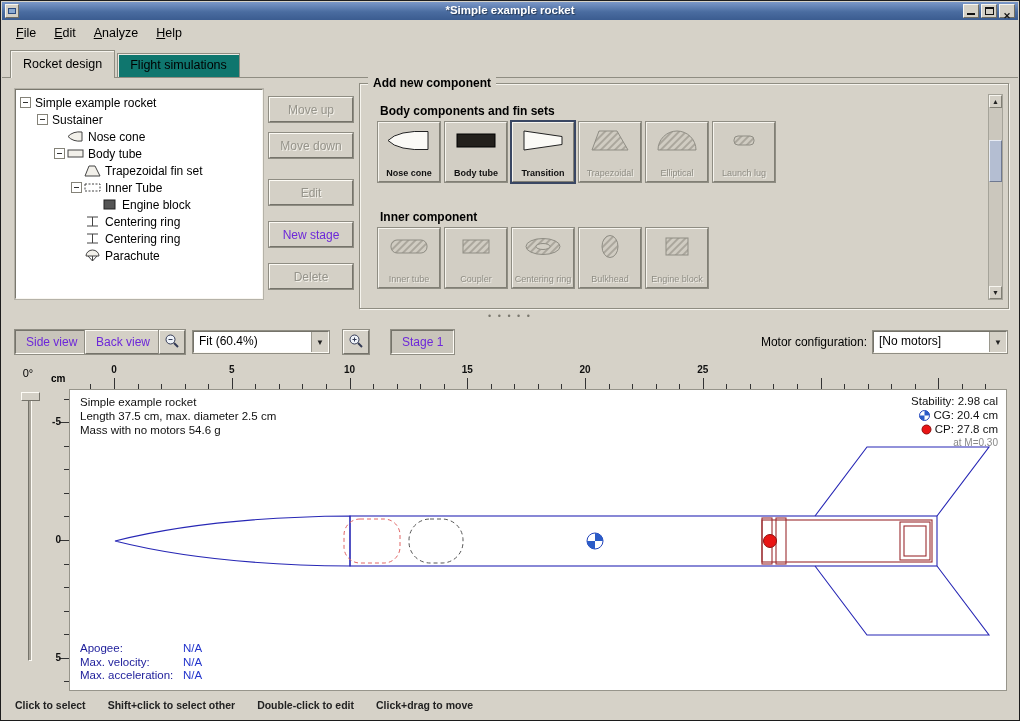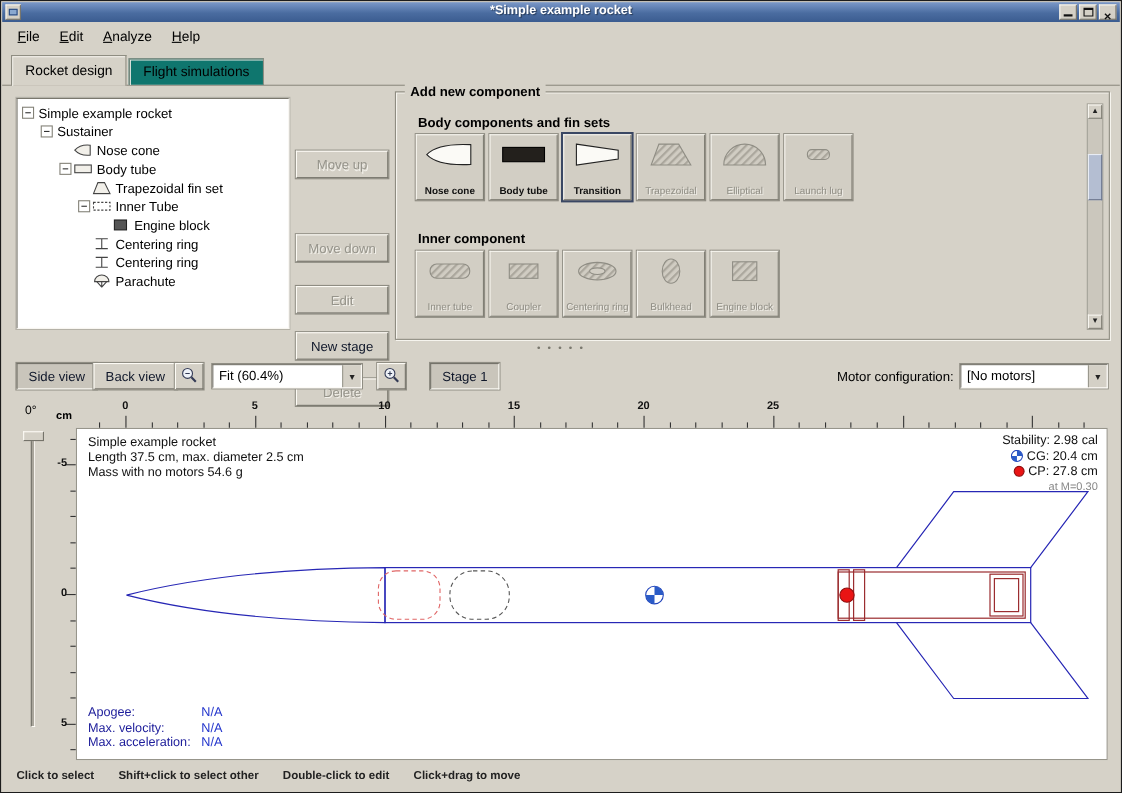--- a/index.html
+++ b/index.html
@@ -28,25 +28,25 @@
   
   .tree-panel{position:absolute;left:14px;top:88px;width:248px;height:210px;background:#fff;border:1px solid;border-color:#7a786e #f8f6f0 #f8f6f0 #7a786e;box-shadow:0 0 0 1px #b5b2a8;padding-top:4px;overflow:hidden;}
   .tree-row{height:17px;display:flex;align-items:center;font-size:12px;white-space:nowrap;color:#000;}
   .tree-exp{width:13px;flex:0 0 13px;height:11px;position:relative;}
   .tree-exp.box::before{content:"";position:absolute;left:0;top:0;width:9px;height:9px;border:1px solid #848278;background:#fff;}
   .tree-exp.box::after{content:"";position:absolute;left:3px;top:5px;width:5px;height:1px;background:#333;}
   .tree-ico{width:19px;flex:0 0 19px;display:flex;align-items:center;}
   .tree-label{padding-left:2px;}
   
   button{appearance:none;font-family:inherit;cursor:default;}
-  .btn{background:#d4d0c6;border:1px solid;border-color:#fdfbf5 #75736a #75736a #fdfbf5;box-shadow:0 0 0 1px #8f8d83;font-size:12px;color:#0f172a;padding:0 10px;height:24px;}
+  .btn{background:#d4d0c6;border:1px solid;border-color:#fdfbf5 #75736a #75736a #fdfbf5;box-shadow:0 0 0 1px #8f8d83;font-size:12px;color:#6d28d9;padding:0 10px;height:24px;}
   .btn.disabled{color:#96948b;text-shadow:1px 1px 0 #f2f0ea;}
   .btn.pressed{border-color:#75736a #fdfbf5 #fdfbf5 #75736a;background:#c9c5bb;}
   .actions{position:absolute;left:268px;top:96px;width:84px;display:flex;flex-direction:column;gap:11px;}
-  .action-btn{width:84px;height:25px;padding:0;margin-top:40px;}
+  .action-btn{width:84px;height:25px;padding:0;}
   .action-btn:nth-child(3){margin-top:11px;}
   .action-btn:nth-child(4),.action-btn:nth-child(5){margin-top:6px;}
   
   .group{position:absolute;left:358px;top:82px;width:650px;height:226px;border:1px solid #8f8d82;box-shadow:inset 1px 1px 0 #f6f4ee,1px 1px 0 #f6f4ee;}
   .legend{position:absolute;top:-8px;left:8px;background:#d6d2c8;padding:0 5px;font-size:12px;font-weight:bold;}
   .sec-title{position:absolute;font-weight:bold;font-size:12px;}
   .t1{left:20px;top:20px;text-align:right;}
   .t2{left:20px;top:126px;}
   .comp-row{position:absolute;display:flex;gap:5px;}
   .r1{left:18px;top:38px;}

